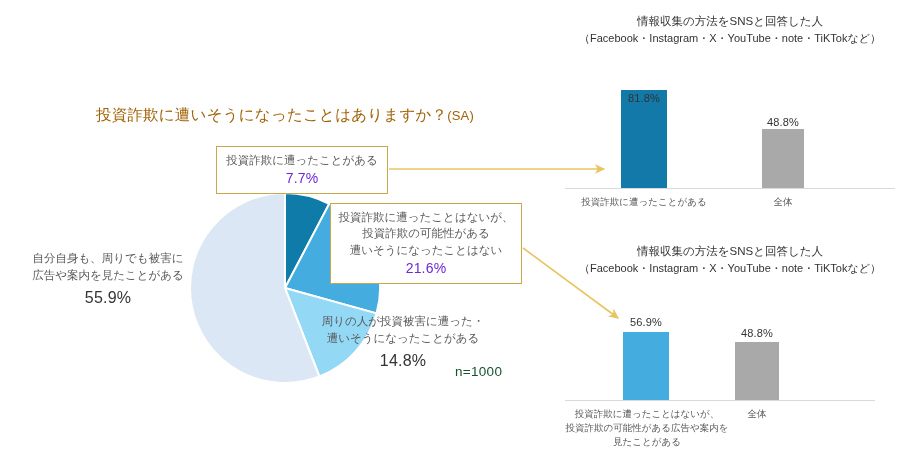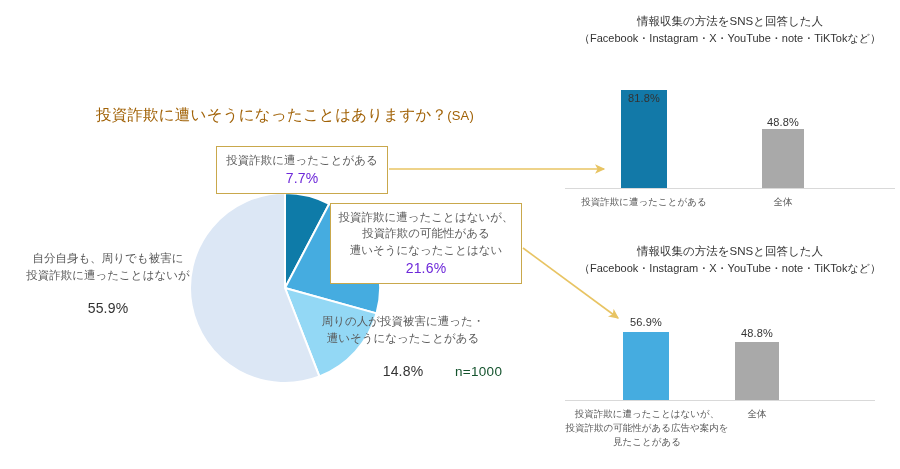--- a/index.html
+++ b/index.html
@@ -64,23 +64,23 @@
   
   .pie-label {
     text-align: center;
     line-height: 1.5;
     color: #595959;
     font-size: 11.5px;
   }
   .pie-label .pct {
     display: block;
     color: #333333;
-    font-size: 14px;
-    letter-spacing: 0.2px;
-    margin-top: 13px;
+    font-size: 16px;
+    letter-spacing: 0.2px;
+    margin-top: 1px;
   }
   #label-559 {
     left: 20px; top: 250px;
     width: 176px;
   }
   #label-148 {
     left: 312px; top: 313px;
     width: 182px;
   }
   #sample-size {
@@ -151,21 +151,21 @@
 
 <div class="abs callout" id="callout-21">
   <span>投資詐欺に遭ったことはないが、</span><br>
   <span>投資詐欺の可能性がある</span><br>
   <span>遭いそうになったことはない</span>
   <span class="pct">21.6%</span>
 </div>
 
 <div class="abs pie-label" id="label-559">
   <span>自分自身も、周りでも被害に</span><br>
-  <span>投資詐欺に遭ったことはないが</span>
+  <span>広告や案内を見たことがある</span>
   <span class="pct">55.9%</span>
 </div>
 
 <div class="abs pie-label" id="label-148">
   <span>周りの人が投資被害に遭った・</span><br>
   <span>遭いそうになったことがある</span>
   <span class="pct">14.8%</span>
 </div>
 
 <div class="abs" id="sample-size">n=1000</div>

